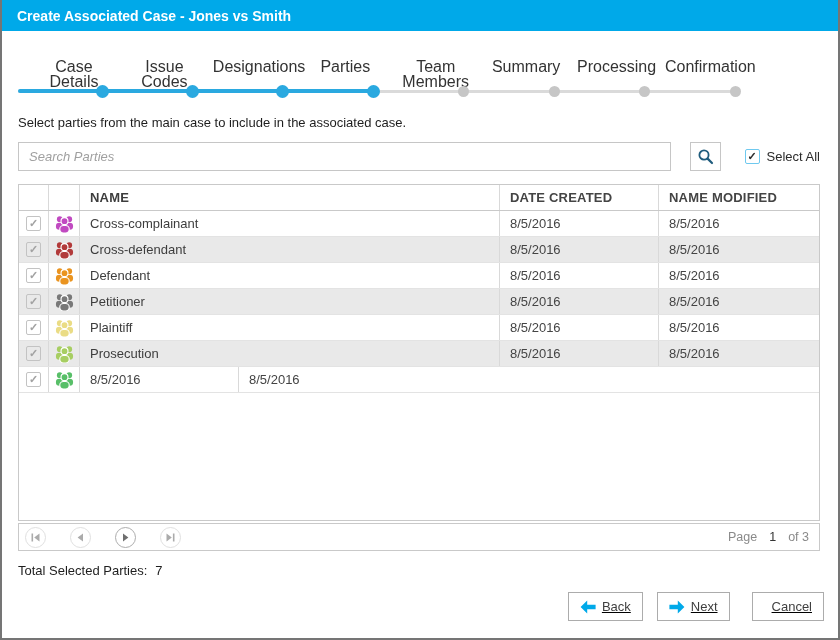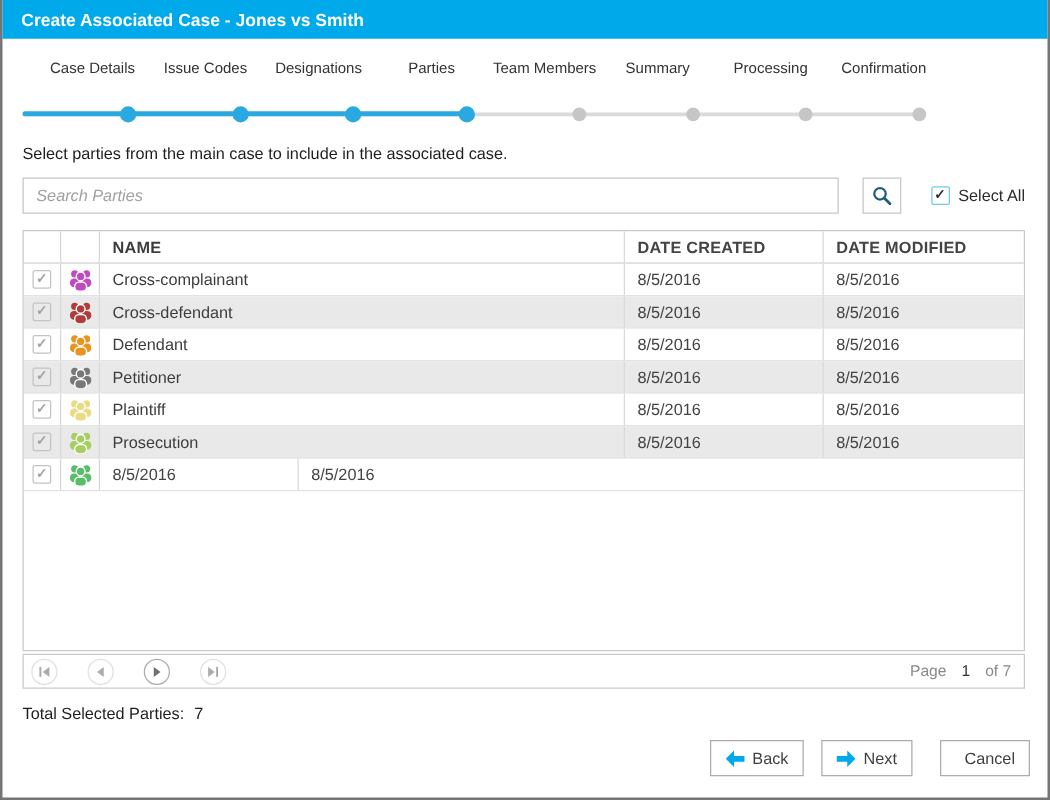--- a/index.html
+++ b/index.html
@@ -18,21 +18,21 @@
   html,body{margin:0;padding:0;}
   body{width:840px;height:640px;overflow:hidden;font-family:"Liberation Sans",sans-serif;background:#fff;}
   .window{position:relative;width:840px;height:640px;background:#fff;
     border-left:2px solid var(--frame);border-right:2px solid var(--frame);border-bottom:2px solid var(--frame);}
   .titlebar{height:31px;background:var(--accent);color:#fff;font-size:14px;font-weight:700;
     display:flex;align-items:center;padding-left:15px;}
   
   .stepper{position:relative;height:78px;}
   .track{position:absolute;left:16px;top:58.5px;height:3px;background:var(--stepper-gray-line);border-radius:2px;}
   .track-done{position:absolute;left:16px;top:58px;height:4px;background:var(--stepper-blue);border-radius:3px;}
-  .step-label{position:absolute;top:16px;width:84px;text-align:center;font-size:12px;line-height:15px;color:#333;}
+  .step-label{position:absolute;top:28px;width:84px;text-align:center;font-size:16px;line-height:15px;color:#333;}
   .step-dot{position:absolute;border-radius:50%;}
   .step-dot.done{width:13px;height:13px;top:53.5px;background:var(--stepper-blue);}
   .step-dot.pending{width:11px;height:11px;top:54.5px;background:var(--stepper-gray-dot);}
   
   .instruction{margin:6px 16px 12px 16px;font-size:13px;color:#1e1e1e;}
   
   .search-row{display:flex;align-items:center;margin:0 18px 0 16px;height:29px;gap:12px;}
   .search-input{flex:1;height:29px;border:1px solid #c6c6c6;padding:0 10px;font-size:13px;color:#333;
     font-family:"Liberation Sans",sans-serif;outline:none;}
   .search-input::placeholder{font-style:italic;color:#a0a0a0;}
@@ -65,21 +65,21 @@
   .pager-btn{width:21px;height:21px;border-radius:50%;border:1px solid #e0e0e0;background:#fff;margin-right:4px;
     display:flex;align-items:center;justify-content:center;color:#ababab;padding:0;cursor:pointer;}
   .pager-btn.active{border-color:#adadad;color:#6f6f6f;}
   .pager-spacer{flex:1;}
   .page-info{font-size:12.5px;color:#8a8a8a;display:flex;align-items:center;}
   .page-num{color:#333;margin:0 12px;}
   
   .totals{margin:12px 0 14px 16px;font-size:13px;color:#1e1e1e;}
   .totals-value{margin-left:8px;}
   
-  .footer{position:absolute;right:14px;bottom:17px;display:flex;align-items:center;}
+  .footer{position:absolute;right:14px;bottom:17px;display:flex;align-items:center;text-decoration:underline;}
   .btn{height:29px;background:#fff;border:1px solid #acacac;font-size:13px;color:#3f3f3f;
     display:inline-flex;align-items:center;justify-content:center;padding:0 11px;cursor:pointer;
     font-family:"Liberation Sans",sans-serif;}
   .btn .arrow{display:flex;align-items:center;margin-right:6px;color:var(--accent);}
   .btn-next{margin-left:14px;}
   .btn-cancel{margin-left:22px;padding-left:19px;}
 </style>
 </head>
 <body>
 
@@ -127,21 +127,21 @@
       <span class="select-all-label">Select All</span>
     </div>
   </div>
 
   <div class="grid">
     <div class="grid-header">
       <div class="col-cb"></div>
       <div class="col-icon"></div>
       <div class="col-name">NAME</div>
       <div class="col-dc">DATE CREATED</div>
-      <div class="col-dm">DATE MODIFIED</div>
+      <div class="col-dm">NAME MODIFIED</div>
     </div>
     <div>
         <div class="grid-row">
     <div class="col-cb">
       <div class="cb checked">✓</div>
     </div>
     <div class="col-icon">
       <svg width="21" height="19" viewBox="0 0 26 24">
         <g fill="#c14ac1">
           <circle cx="7" cy="6.5" r="3.6"></circle>
@@ -299,21 +299,21 @@
     <button class="pager-btn">
       <svg width="9" height="9" viewBox="0 0 9 9">
         <rect x="6.9" y="0.5" width="1.6" height="8" fill="currentColor"></rect>
         <path d="M0.5 0.5 L5.8 4.5 L0.5 8.5 Z" fill="currentColor"></path>
       </svg>
     </button>
     <div class="pager-spacer"></div>
     <div class="page-info">
       <span>Page</span>
       <span class="page-num">1</span>
-      <span>of 7</span>
+      <span>of 3</span>
     </div>
   </div>
 
   <div class="totals">
     <span>Total Selected Parties:</span><span class="totals-value">7</span>
   </div>
 
   <div class="footer">
     <button class="btn btn-back">
       <span class="arrow">

